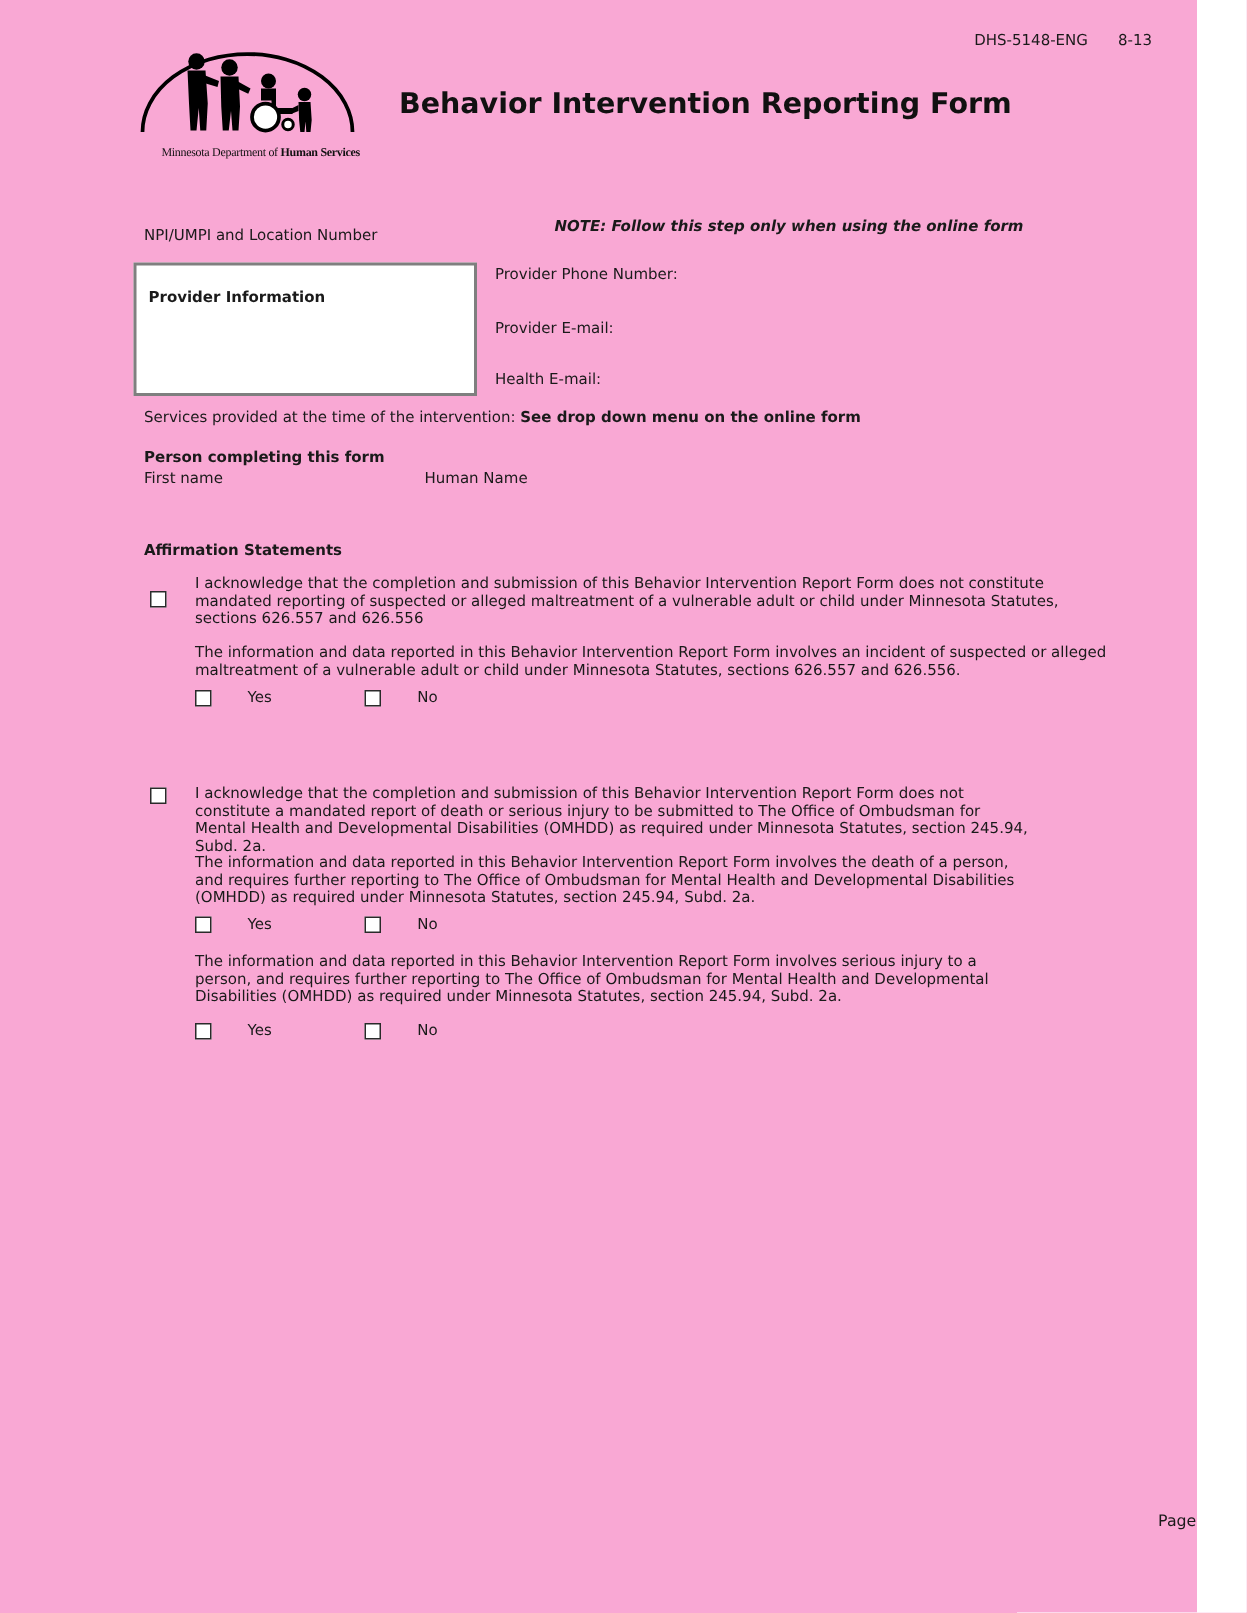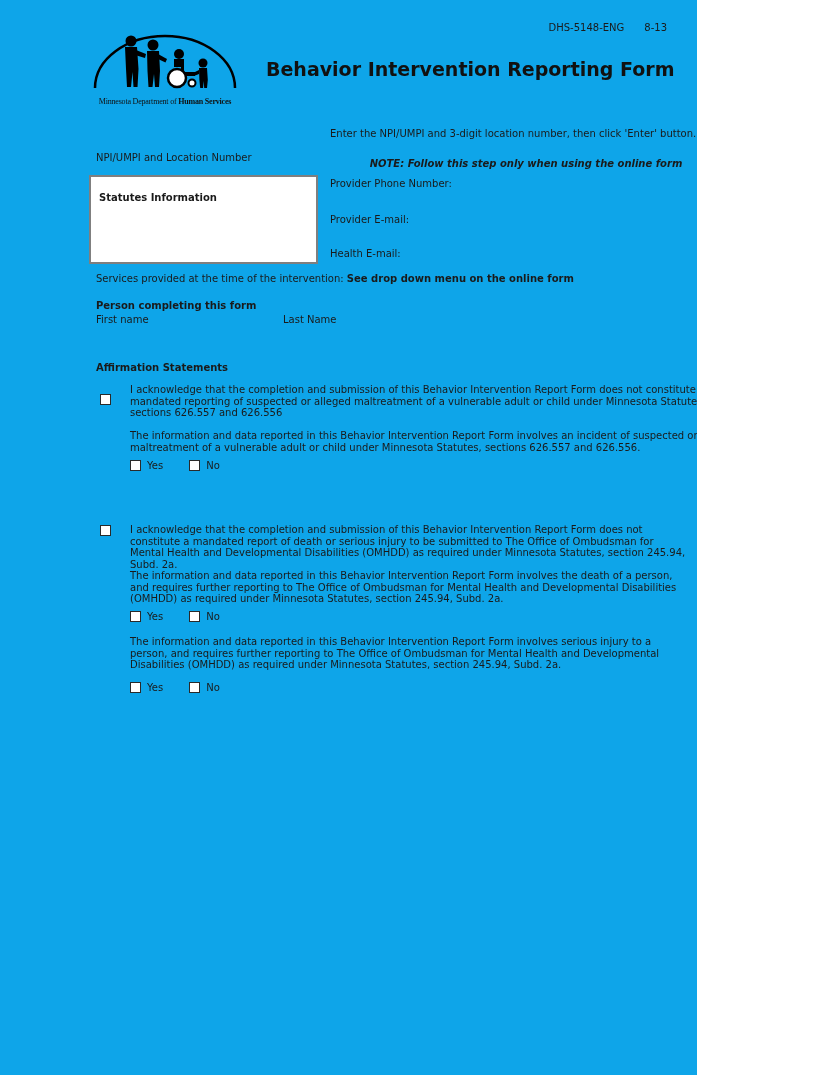--- a/index.html
+++ b/index.html
@@ -1,21 +1,21 @@
 <!DOCTYPE html>
 <html><head>
 <meta charset="utf-8">
 <style>
   * { margin: 0; padding: 0; box-sizing: border-box; }
   html, body { background: #fff; }
   .page {
     position: relative;
-    width: 697px;
+    width: 798px;
     height: 1075px;
-    background: #0ea5e9;
+    background: #f9a8d4;
     font-family: "DejaVu Sans", "Liberation Sans", sans-serif;
     color: #1a1a1a;
     overflow: hidden;
     text-decoration: underline;
   }
   .abs { position: absolute; }
   .fs10 { font-size: 10px; line-height: 11.5px; }
   .b { font-weight: bold; }
 
   
@@ -27,20 +27,21 @@
 
   
   .logo-block { left: 90px; top: 32px; width: 150px; text-align: center; }
   .logo-caption {
     font-family: "Liberation Serif", "DejaVu Serif", serif;
     font-size: 8px;
     white-space: nowrap;
     color: #111;
     margin-top: 1px;
     letter-spacing: -0.2px;
+    text-align: right;
   }
 
   .page-title {
     left: 266px; top: 58px;
     font-size: 19px;
     font-weight: bold;
     color: #111;
     white-space: nowrap;
   }
 
@@ -76,21 +77,21 @@
     flex: 0 0 auto;
   }
   .stmt-checkbox-1 { left: 100px; top: 394px; }
   .stmt-checkbox-2 { left: 100px; top: 525px; }
   .para { left: 130px; }
   .p-ack1  { top: 384px; width: 612px; }
   .p-fu1   { top: 430px; width: 612px; }
   .p-ack2  { top: 524px; width: 556px; }
   .p-fu2a  { top: 570px; width: 556px; }
   .p-fu2b  { top: 636px; width: 556px; }
-  .yesno { left: 130px; display: flex; align-items: center; gap: 6px; }
+  .yesno { left: 130px; display: flex; align-items: center; gap: 24px; }
   .yesno .gap { width: 14px; }
   .yn1 { top: 460px; }
   .yn2 { top: 611px; }
   .yn3 { top: 682px; }
   .yesno .yn-label { font-size: 10px; }
 
   .footer-page {
     left: 0; top: 1008px; width: 831px;
     text-align: right;
     font-size: 10.5px;
@@ -127,40 +128,39 @@
       <path d="M108,36 h8 l0.8,12 -0.8,8 h-2.8 l-0.5,-7 -0.7,7 h-2.8 l-0.8,-8 z" fill="#000"></path>
       <path d="M108,38 l-6,3 1,3 5,-2 z" fill="#000"></path>
     </svg>
     <div class="logo-caption"><span>Minnesota Department of </span><span class="b">Human Services</span></div>
   </div>
 
   <div class="abs page-title">Behavior Intervention Reporting Form</div>
 
   <div class="abs fs10 npi-label">NPI/UMPI and Location Number</div>
   <div class="abs fs10 npi-instructions">
-    <div>Enter the NPI/UMPI and 3-digit location number, then click 'Enter' button.</div>
     <div class="npi-note">NOTE:  Follow this step only when using the online form</div>
   </div>
 
   <div class="abs provider-box">
-    <span class="fs10 b">Statutes Information</span>
+    <span class="fs10 b">Provider Information</span>
   </div>
 
   <div class="abs fs10 label-phone">Provider Phone Number:</div>
   <div class="abs fs10 label-email">Provider E-mail:</div>
   <div class="abs fs10 label-confirm">Health E-mail:</div>
 
   <div class="abs fs10 services-line">
     <span>Services provided at the time of the intervention:</span>
     <span class="b">See drop down menu on the online form</span>
   </div>
 
   <div class="abs fs10 b person-heading">Person completing this form</div>
   <div class="abs fs10 first-name-label">First name</div>
-  <div class="abs fs10 last-name-label">Last Name</div>
+  <div class="abs fs10 last-name-label">Human Name</div>
 
   <div class="abs fs10 b affirm-heading">Affirmation Statements</div>
 
   <span class="abs checkbox stmt-checkbox-1"></span>
   <div class="abs fs10 para p-ack1">I acknowledge that the completion and submission of this Behavior Intervention Report Form does not constitute mandated reporting of suspected or alleged maltreatment of a vulnerable adult or child under Minnesota Statutes, sections 626.557 and 626.556</div>
   <div class="abs fs10 para p-fu1">The information and data reported in this Behavior Intervention Report Form involves an incident of suspected or alleged maltreatment of a vulnerable adult or child under Minnesota Statutes, sections 626.557 and 626.556.</div>
   <div class="abs yesno yn1">
     <span class="checkbox"></span>
     <span class="yn-label">Yes</span>
     <span class="gap"></span>

